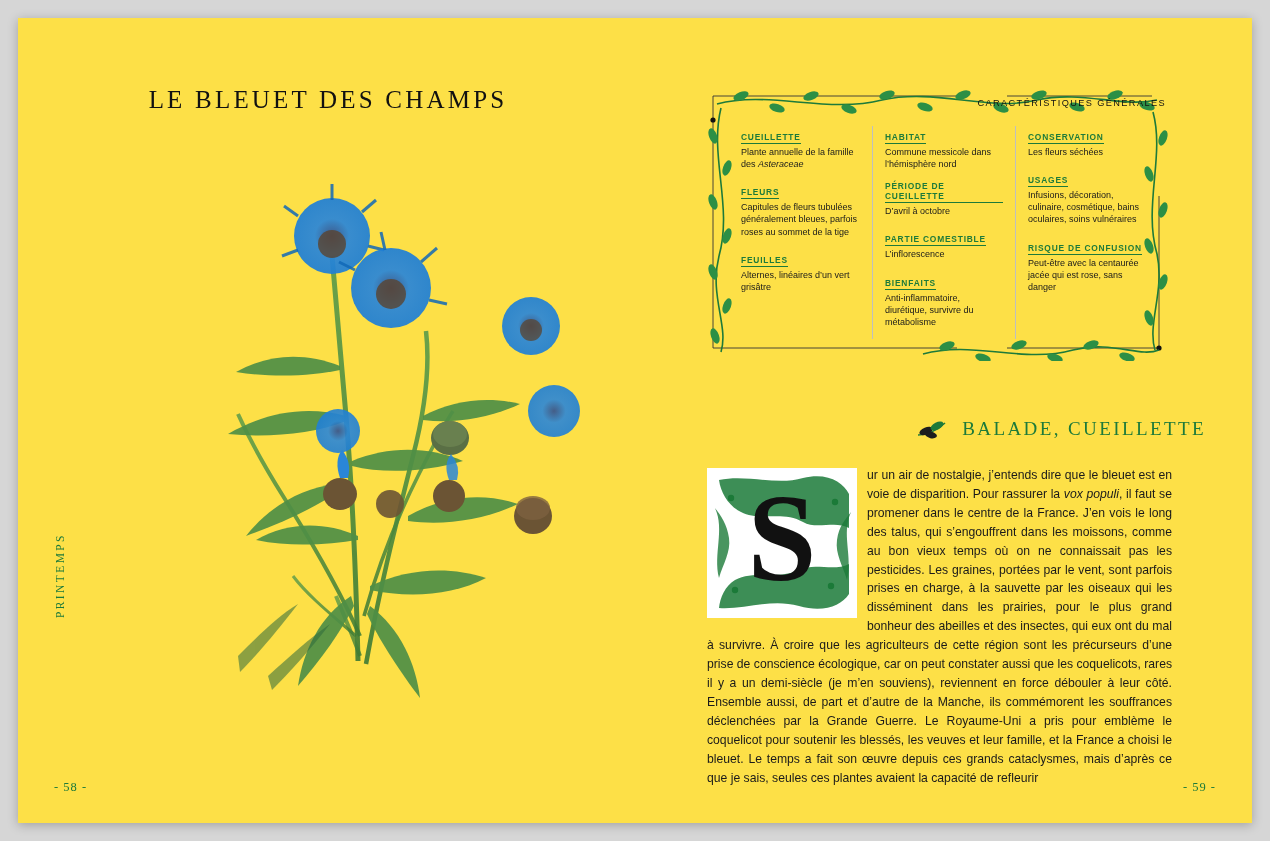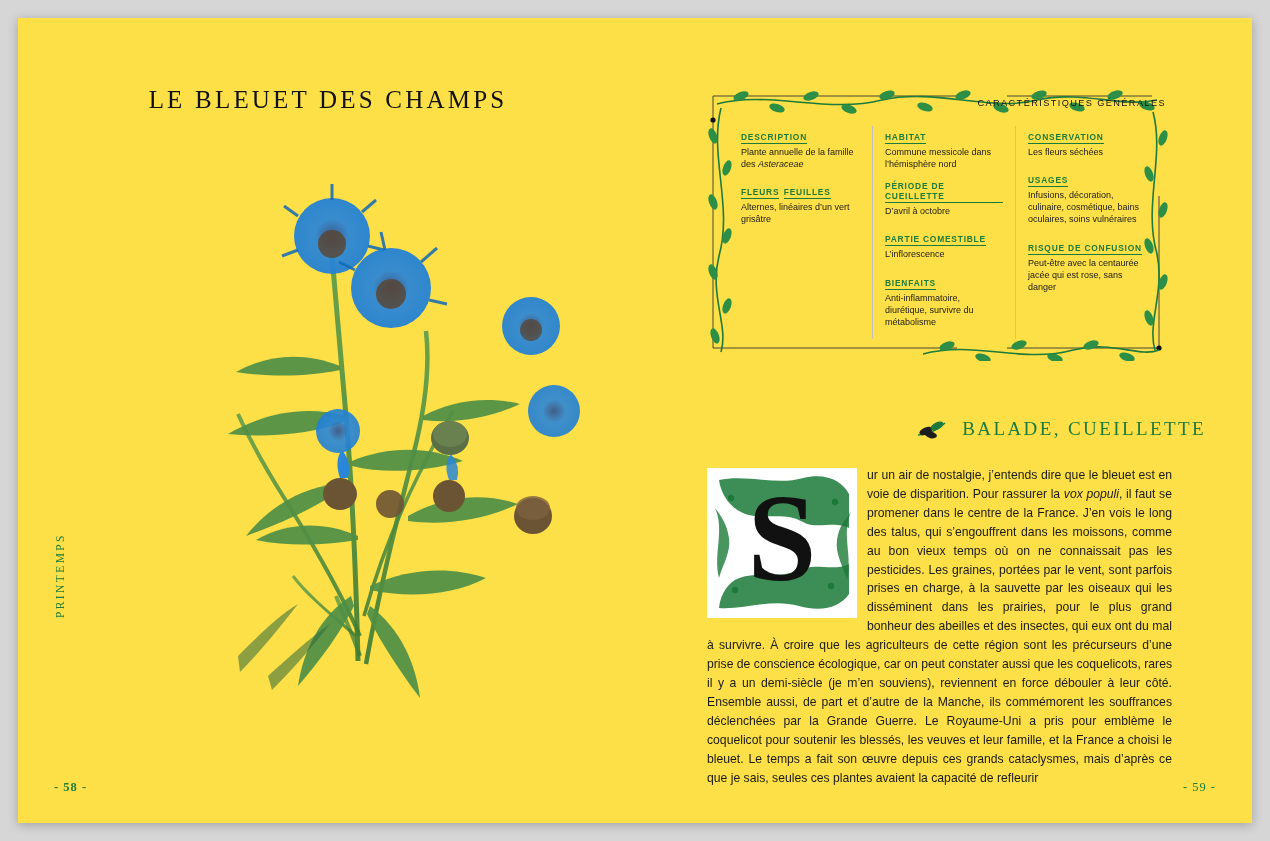--- a/index.html
+++ b/index.html
@@ -60,21 +60,21 @@
     white-space: nowrap;
   }
   .page-num {
     position: absolute;
     bottom: 28px;
     font-family: "Liberation Serif", serif;
     font-size: 12.5px;
     color: #1d7a3a;
     letter-spacing: 1px;
   }
-  #page-num-left { left: 36px; font-weight: bold; }
+  #page-num-left { left: 36px; }
   #page-num-right { right: 36px; }
 
   
   #right-page {
     position: absolute; left: 617px; top: 0;
     width: 617px; height: 805px;
   }
   #info-panel {
     position: absolute;
     left: 72px; top: 68px;
@@ -306,23 +306,24 @@
           <ellipse cx="384" cy="259" rx="8" ry="4" transform="rotate(-20 384 259)"></ellipse>
           <ellipse cx="420" cy="271" rx="8" ry="4" transform="rotate(18 420 271)"></ellipse>
         </g>
       </svg>
 
       <div id="panel-heading">CARACTÉRISTIQUES GÉNÉRALES</div>
 
       <div id="panel-columns">
 
         <div class="panel-col">
-          <div class="field-label">DESCRIPTION</div>
+          <div class="field-label">CUEILLETTE</div>
           <p class="field-value">Plante annuelle de la famille des <i>Asteraceae</i></p>
           <div class="field-label">FLEURS</div>
+          <p class="field-value">Capitules de fleurs tubulées généralement bleues, parfois roses au sommet de la tige</p>
           <div class="field-label">FEUILLES</div>
           <p class="field-value">Alternes, linéaires d’un vert grisâtre</p>
         </div>
 
         <div class="panel-col">
           <div class="field-label">HABITAT</div>
           <p class="field-value">Commune messicole dans l’hémisphère nord</p>
           <div class="field-label">PÉRIODE DE CUEILLETTE</div>
           <p class="field-value">D’avril à octobre</p>
           <div class="field-label">PARTIE COMESTIBLE</div>

